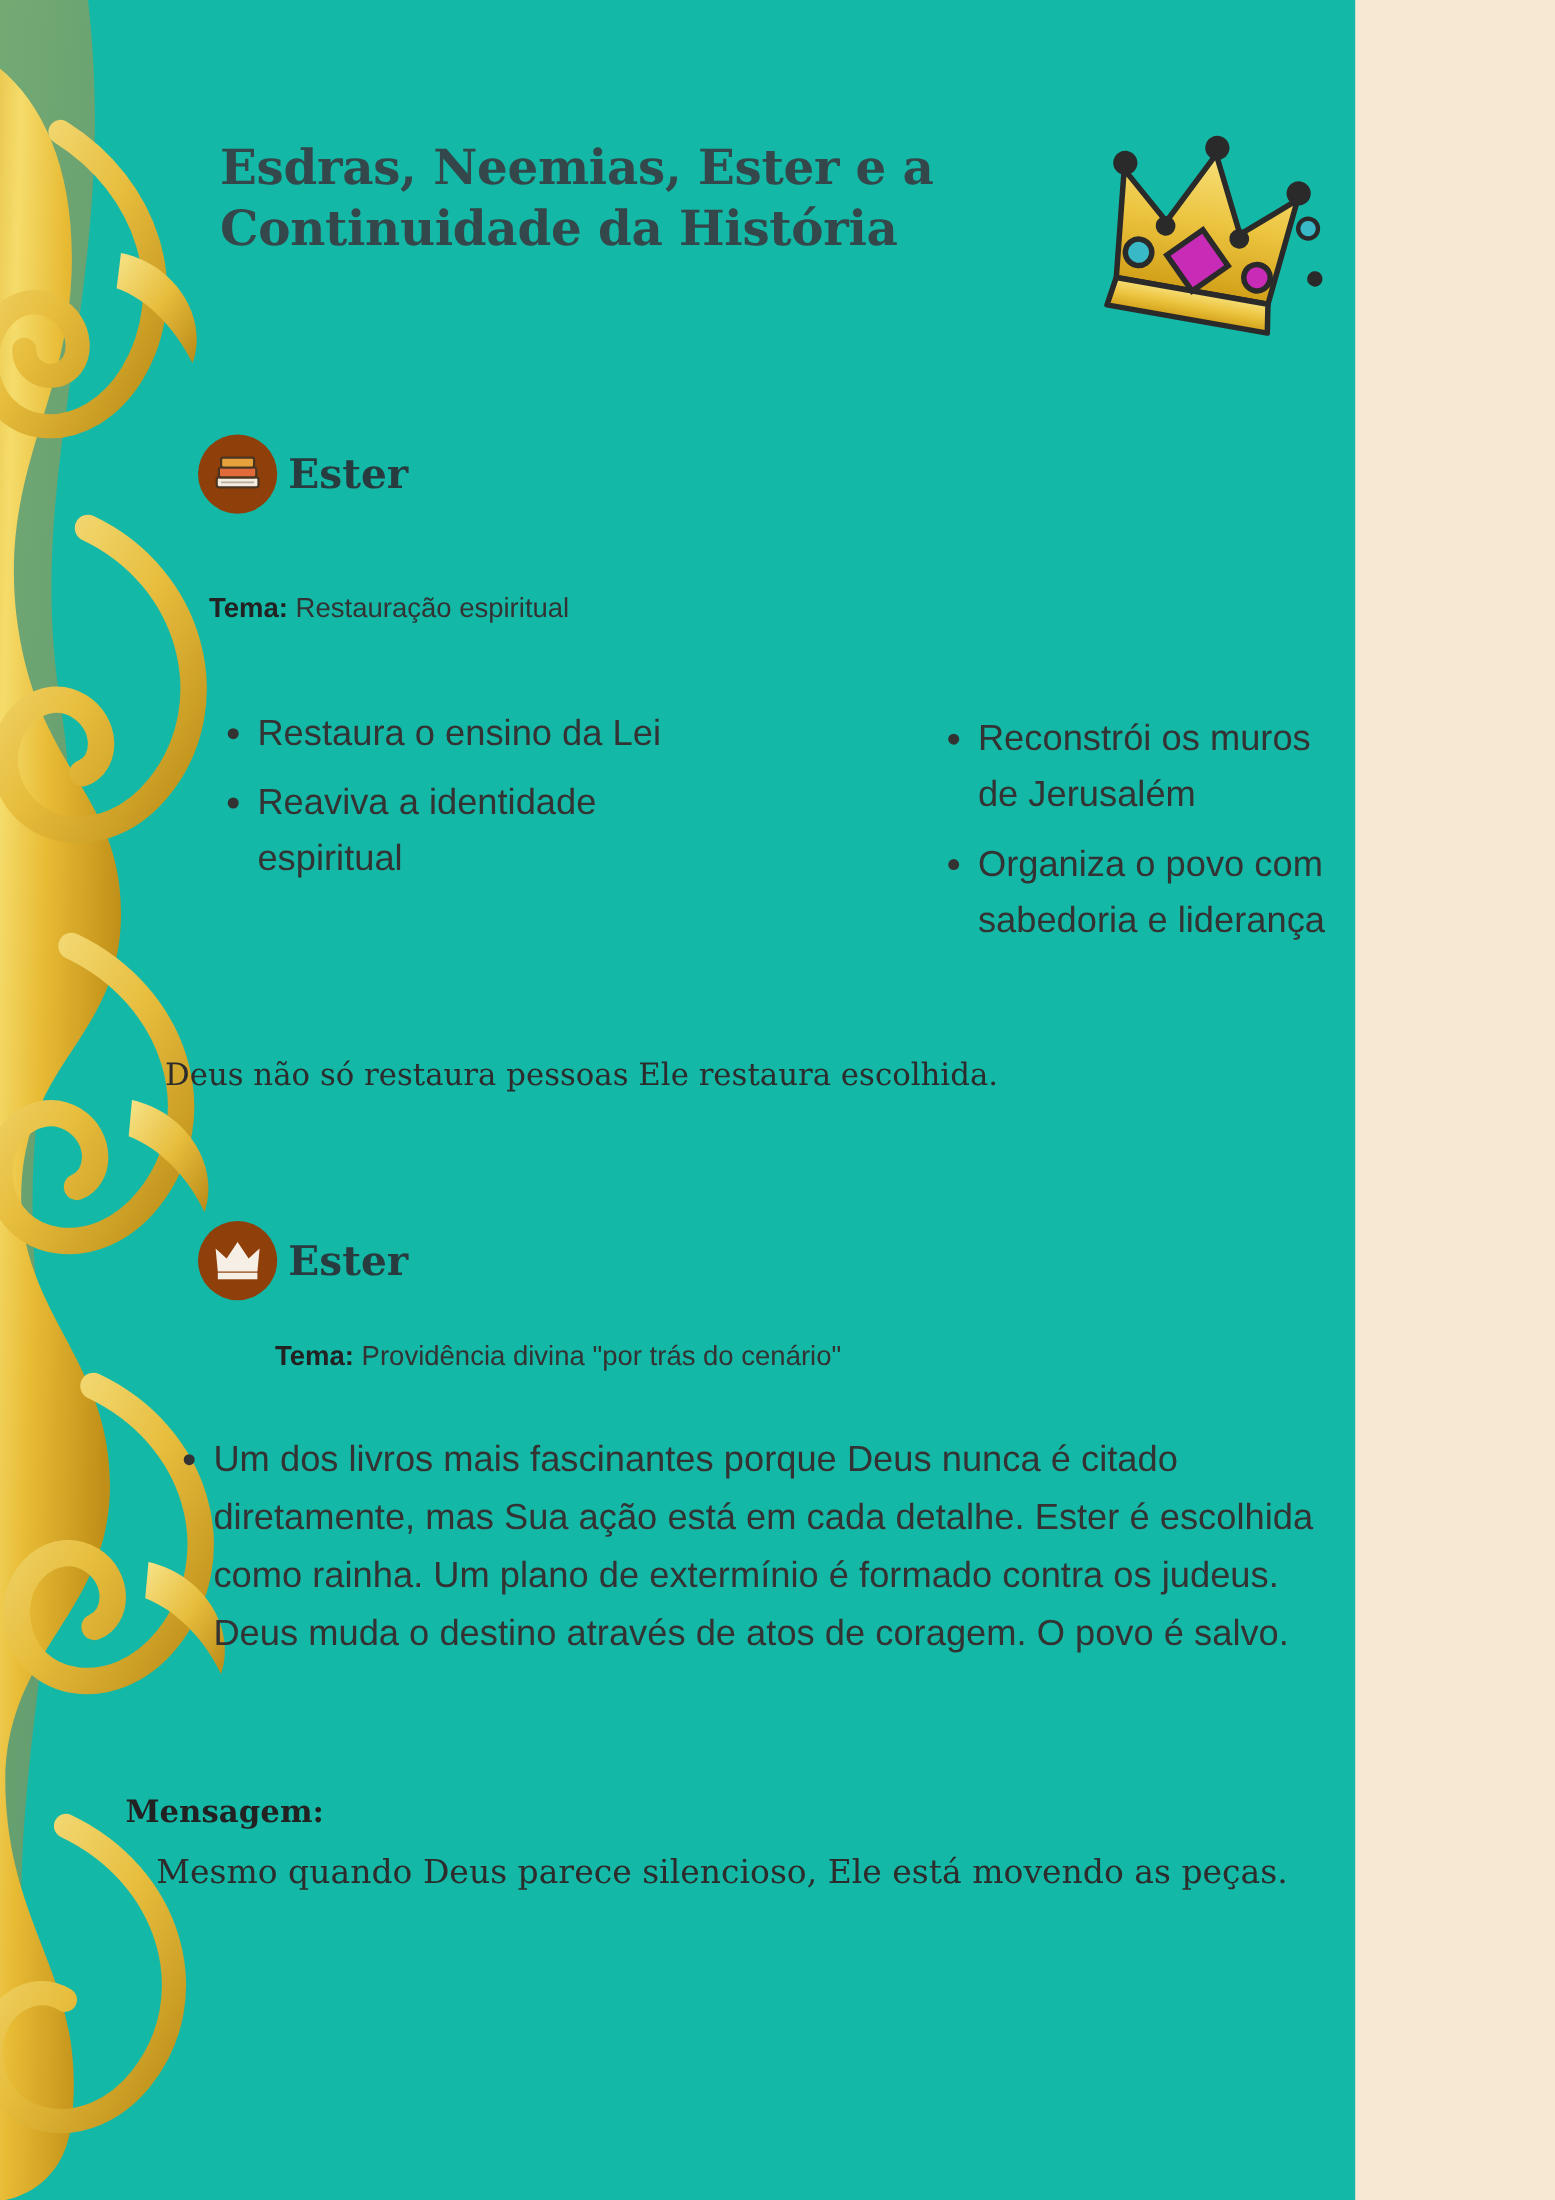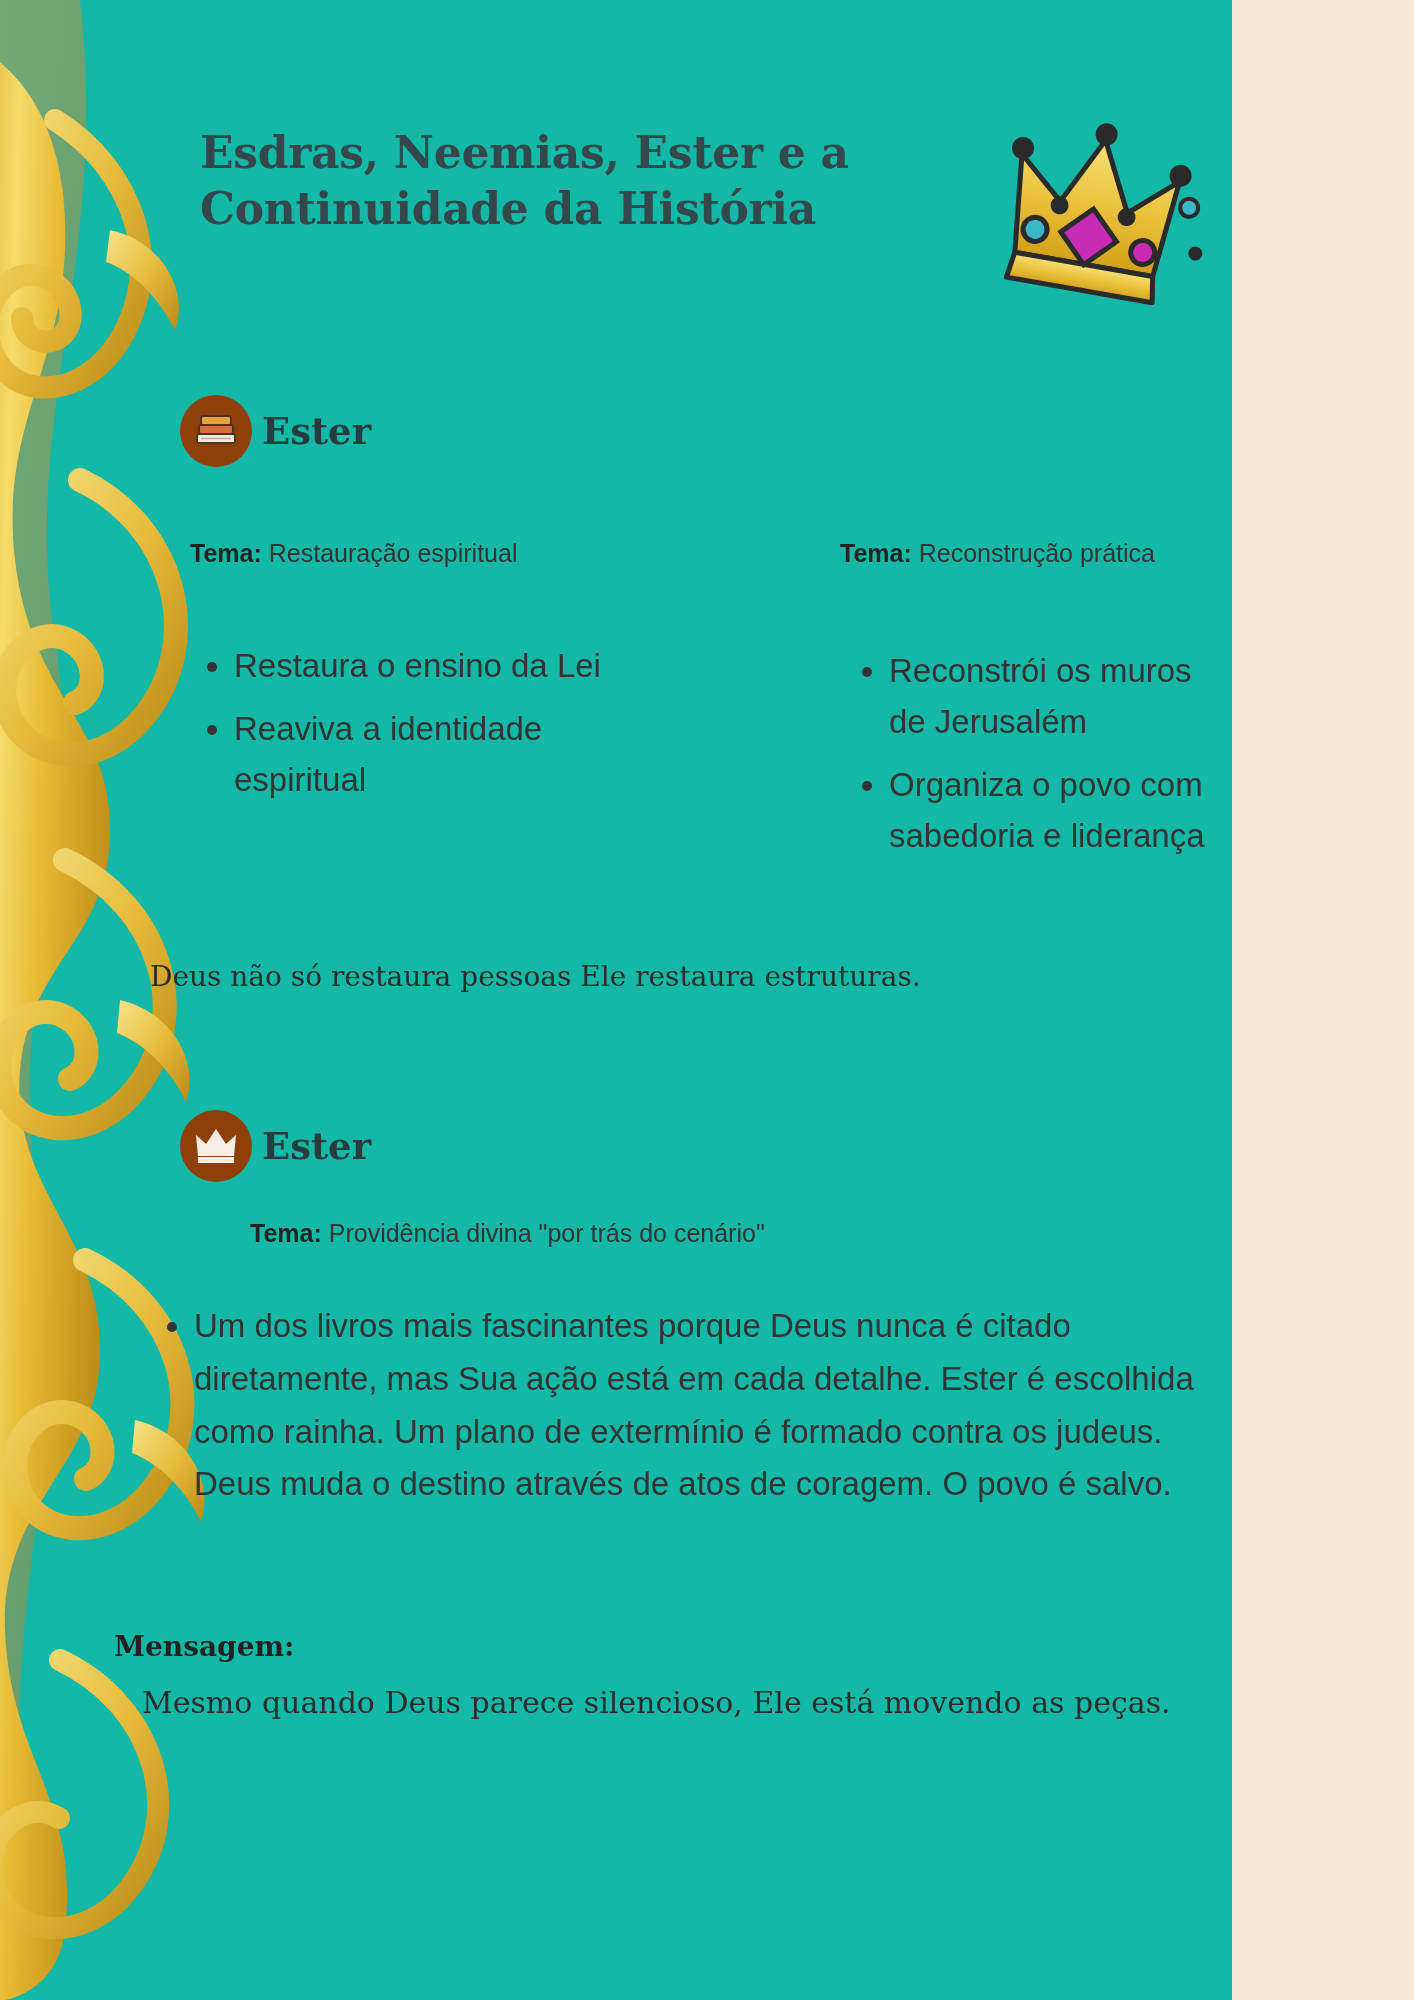--- a/index.html
+++ b/index.html
@@ -219,31 +219,27 @@
       <b>Tema:</b>
       <span>Restauração espiritual</span>
     </div>
 
     <ul class="bullets" style="position:absolute; left:60px; top:640px; width:420px;">
       <li>Restaura o ensino da Lei</li>
       <li>Reaviva a identidade espiritual</li>
     </ul>
 
 
-    <div class="theme" style="position:absolute; left:700px; top:535px; width:380px;">
-      <b>Tema:</b>
-      <span>Reconstrução prática</span>
-    </div>
 
     <ul class="bullets" style="position:absolute; left:715px; top:645px; width:370px;">
       <li>Reconstrói os muros de Jerusalém</li>
       <li>Organiza o povo com sabedoria e liderança</li>
     </ul>
 
-    <div class="quote">Deus não só restaura pessoas Ele restaura estruturas.</div>
+    <div class="quote">Deus não só restaura pessoas Ele restaura escolhida.</div>
 
     <div class="sec-head" style="left:40px; top:1110px;">
       <span class="badge">
         <svg width="50" height="50" viewBox="0 0 50 50">
           <path d="M7,35 L5,14 L15,23 L25,8 L35,23 L45,14 L43,35 Z" fill="#f6efe6"></path>
           <rect x="7" y="36" width="36" height="6" fill="#f6efe6"></rect>
         </svg>
       </span>
       <span class="sec-title">Ester</span>
     </div>

